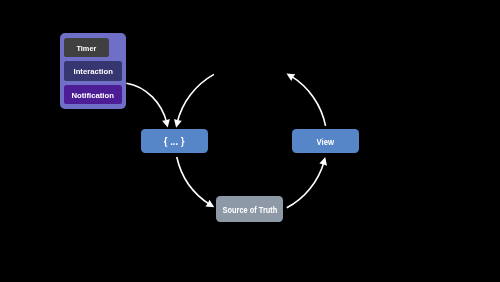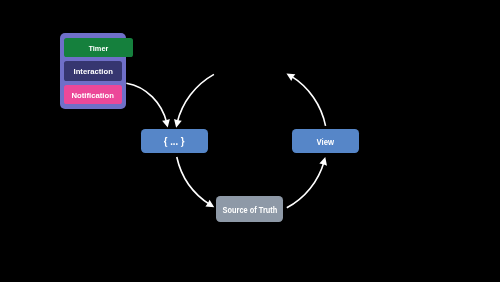--- a/index.html
+++ b/index.html
@@ -44,27 +44,27 @@
         <path d="M325.26,156.89 L326.98,165.64 L323.29,164.13 L319.35,163.58 Z" fill="#ffffff"></path>
       </g>
       <g>
         <path d="M325.55259180653854,125.93818930728214 C321.42,105.07 308.76,86.97 290.75,75.93" stroke="#ffffff" stroke-width="1.6" fill="none" stroke-linecap="butt"></path>
         <path d="M286.45,73.47 L295.34,74.15 L292.90,77.30 L291.31,80.95 Z" fill="#ffffff"></path>
       </g>
     </svg>
 
   <div class="group" id="group-sources" style="left: 59.9px; top: 33px; width: 66.3px; height: 76.3px; background: rgb(111, 111, 200); border-radius: 5px;"></div>
 
-  <div class="node" id="node-timer" style="left: 64px; top: 38px; width: 69px; height: 19.1px; background: #15803d; border-radius: 2.6px; font-size: 7.7px;">
+  <div class="node" id="node-timer" style="left: 64px; top: 38px; width: 45px; height: 19.1px; background: #404040; border-radius: 2.6px; font-size: 7.7px;">
       <span>Timer</span>
     </div>
   <div class="node" id="node-interaction" style="left: 64px; top: 61.1px; width: 58.3px; height: 19.5px; background: rgb(54, 54, 112); border-radius: 2.6px; font-size: 7.9px; justify-content: center;">
       <span>Interaction</span>
     </div>
-  <div class="node" id="node-notification" style="left: 64px; top: 84.7px; width: 58.3px; height: 19.4px; background: #ec4899; border-radius: 2.6px; font-size: 7.9px;">
+  <div class="node" id="node-notification" style="left: 64px; top: 84.7px; width: 58.3px; height: 19.4px; background: #4c1d95; border-radius: 2.6px; font-size: 7.9px;">
       <span>Notification</span>
     </div>
   <div class="node" id="node-state" style="left: 141.3px; top: 129.3px; width: 66.9px; height: 23.5px; background: rgb(86, 134, 200); border-radius: 4.2px; font-size: 11px;">
       <span>{ ... }</span>
     </div>
   <div class="node" id="node-sot" style="left: 216.3px; top: 196px; width: 66.9px; height: 25.6px; background: rgb(142, 153, 167); border-radius: 4.2px; font-size: 8.4px;">
       <span>Source of Truth</span>
     </div>
   <div class="node" id="node-view" style="left: 291.5px; top: 129.4px; width: 67px; height: 23.7px; background: rgb(86, 134, 200); border-radius: 4.2px; font-size: 8.2px;">
       <span>View</span>

